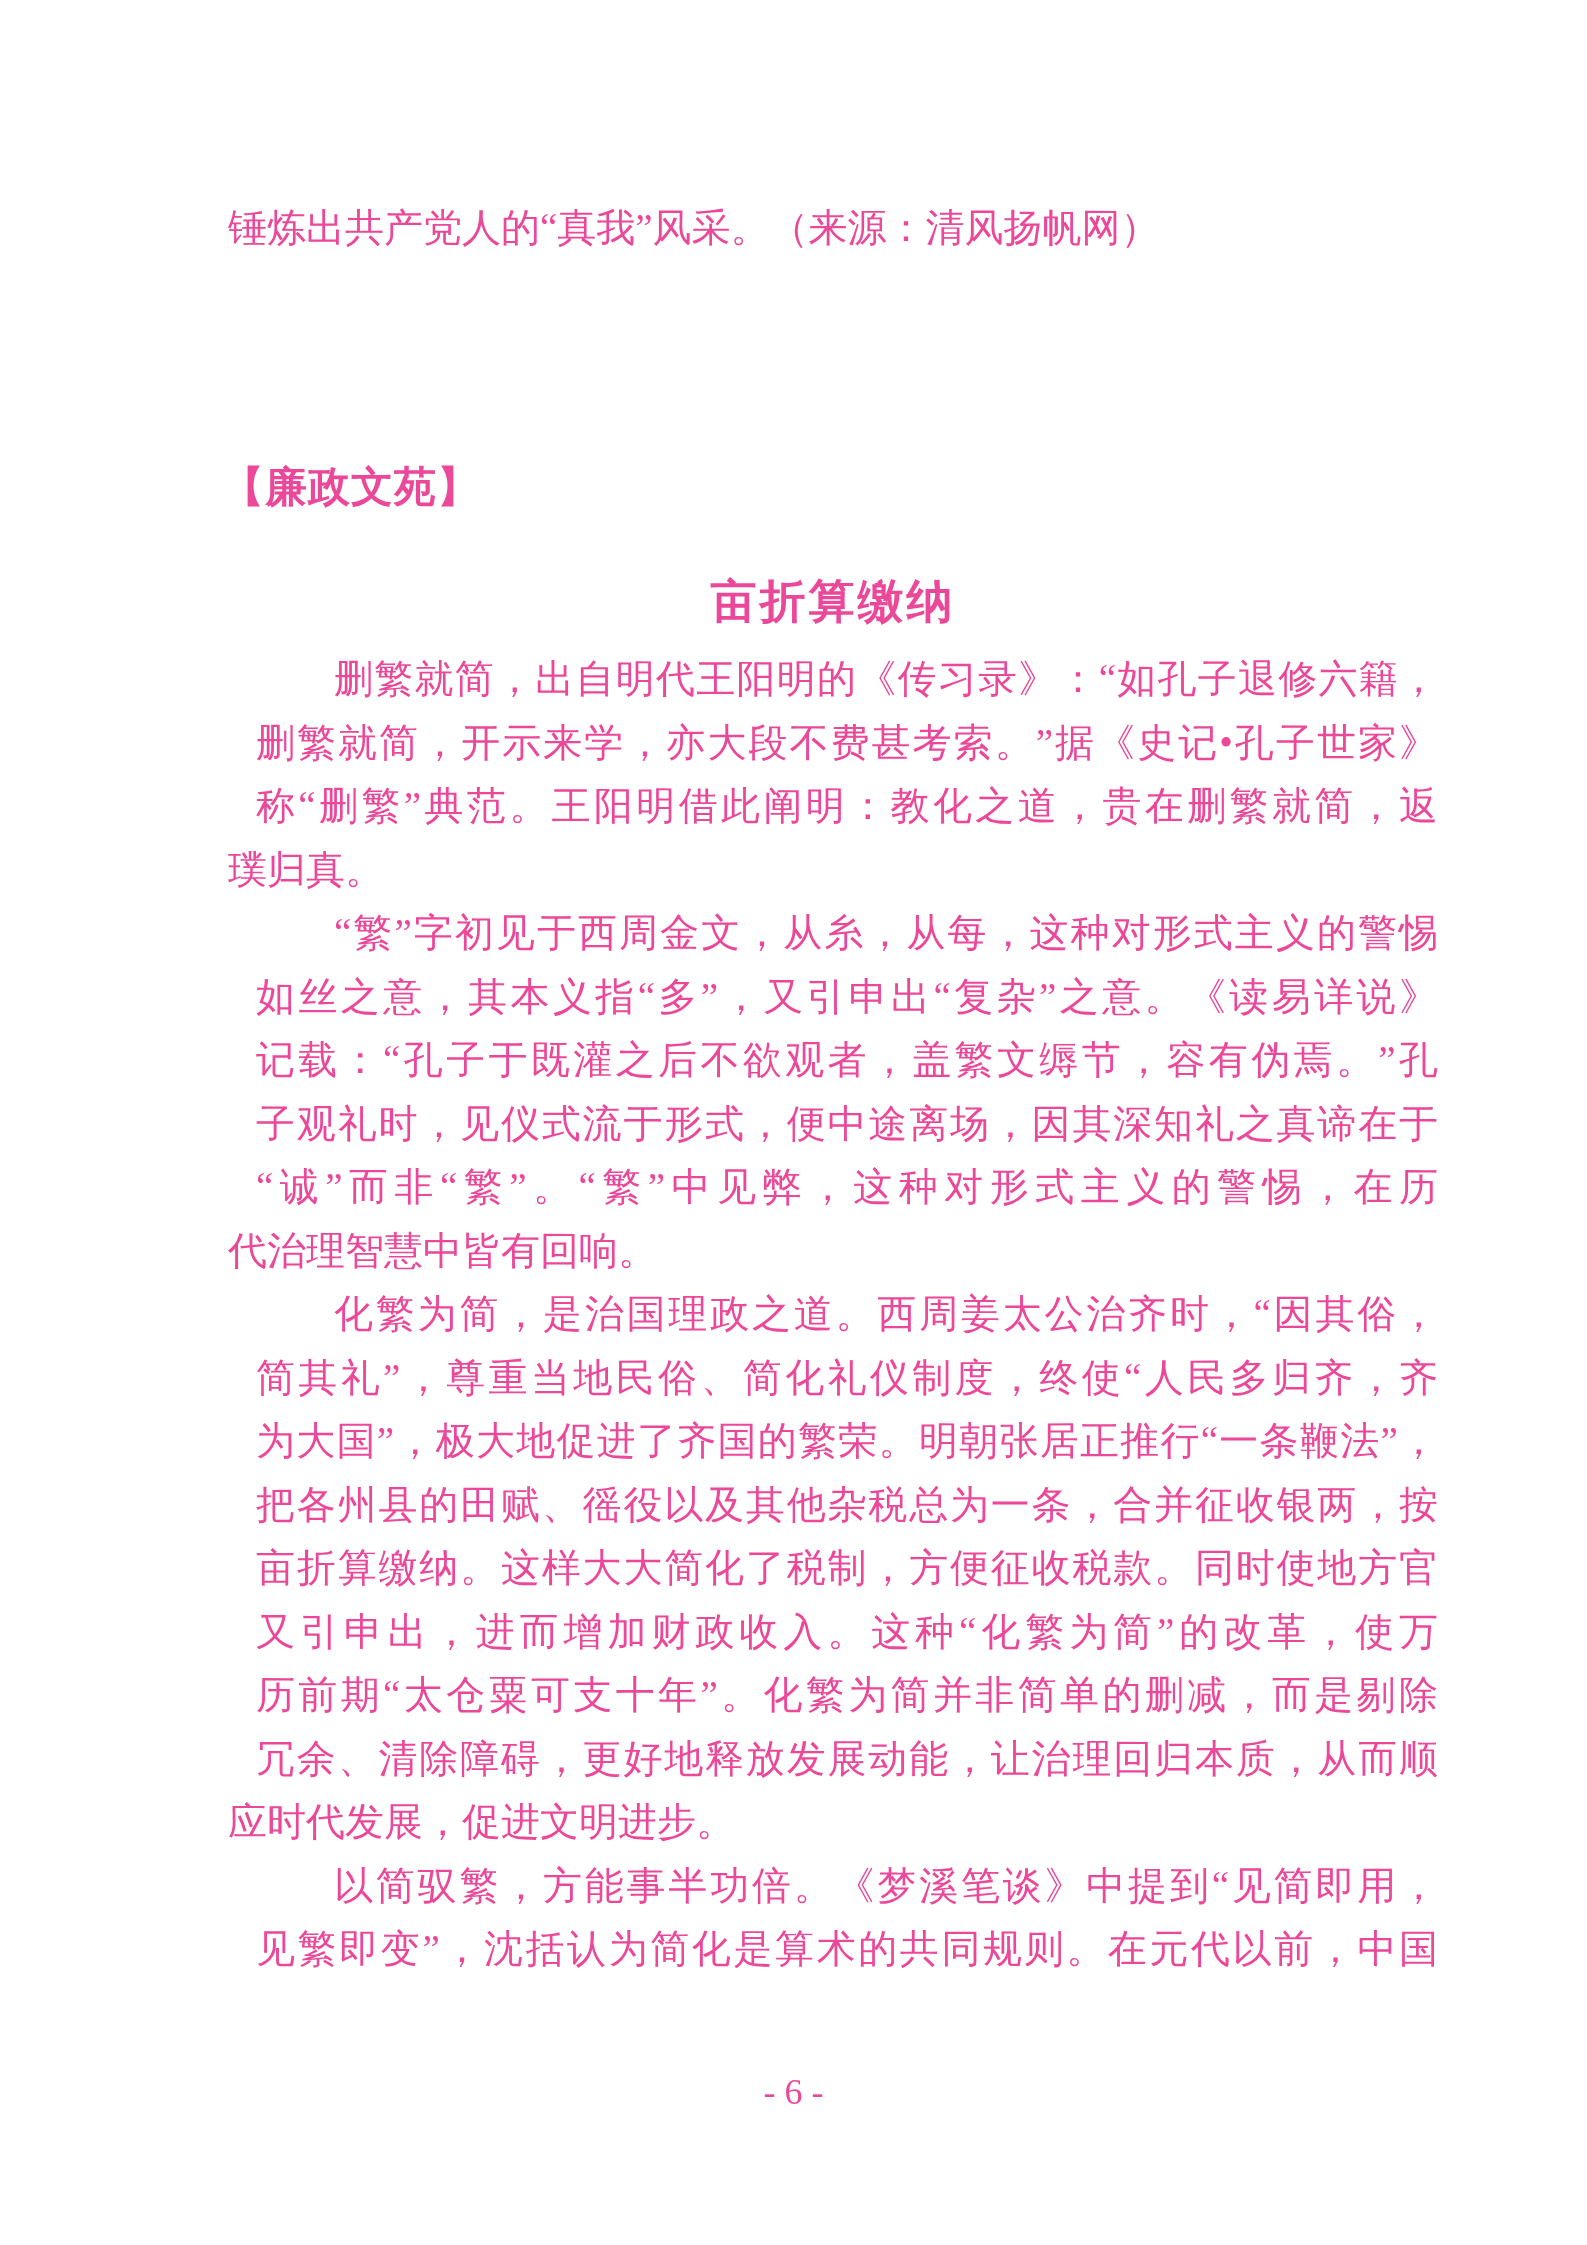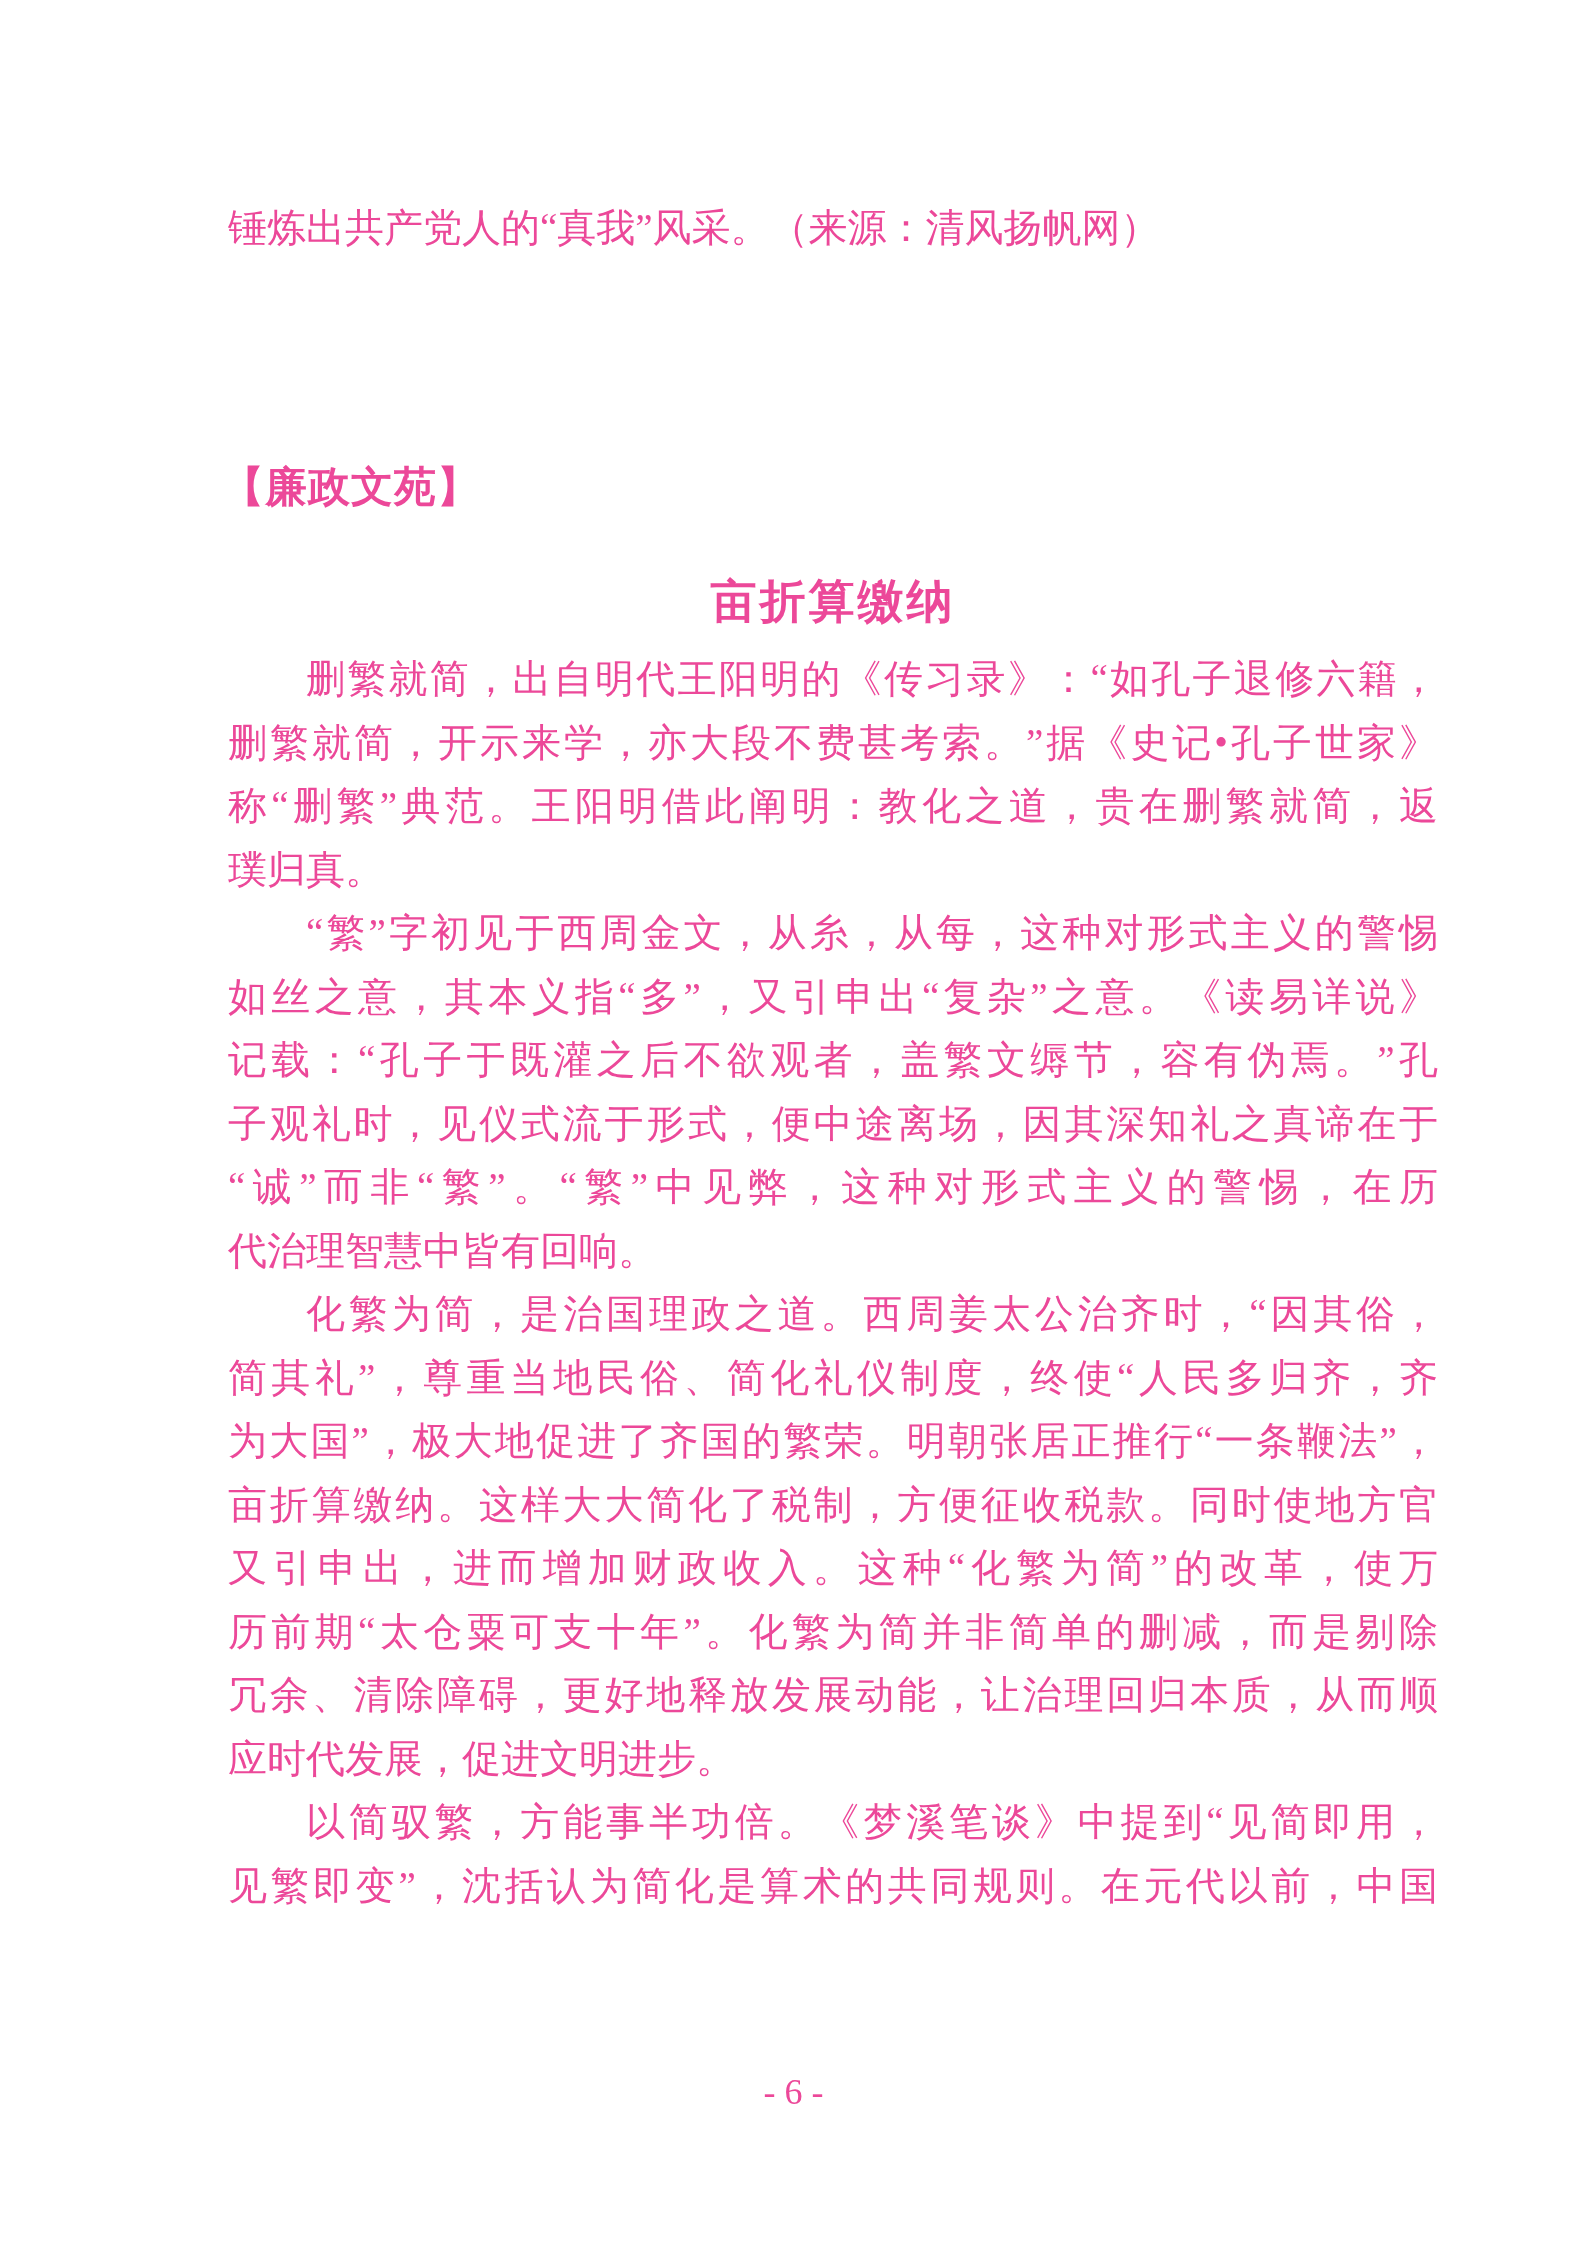--- a/index.html
+++ b/index.html
@@ -54,20 +54,21 @@
   }
   .body-text .line {
     height: 63.5px;
     line-height: 63.5px;
     overflow: hidden;
   }
   .body-text .line.fill {
     text-align: justify;
     text-align-last: justify;
     text-justify: inter-character;
+    margin-left: 28px;
   }
   .body-text .line.indent {
     text-indent: 78px;
   }
   .page-number {
     position: absolute;
     left: 0;
     top: 2070px;
     width: 100%;
     text-align: center;
@@ -93,20 +94,21 @@
       <div class="line">璞归真。</div>
       <div class="line indent fill">“繁”字初见于西周金文，从糸，从每，这种对形式主义的警惕</div>
       <div class="line fill">如丝之意，其本义指“多”，又引申出“复杂”之意。《读易详说》</div>
       <div class="line fill">记载：“孔子于既灌之后不欲观者，盖繁文缛节，容有伪焉。”孔</div>
       <div class="line fill">子观礼时，见仪式流于形式，便中途离场，因其深知礼之真谛在于</div>
       <div class="line fill">“诚”而非“繁”。“繁”中见弊，这种对形式主义的警惕，在历</div>
       <div class="line">代治理智慧中皆有回响。</div>
       <div class="line indent fill">化繁为简，是治国理政之道。西周姜太公治齐时，“因其俗，</div>
       <div class="line fill">简其礼”，尊重当地民俗、简化礼仪制度，终使“人民多归齐，齐</div>
       <div class="line fill">为大国”，极大地促进了齐国的繁荣。明朝张居正推行“一条鞭法”，</div>
+      <div class="line fill">把各州县的田赋、徭役以及其他杂税总为一条，合并征收银两，按</div>
       <div class="line fill">亩折算缴纳。这样大大简化了税制，方便征收税款。同时使地方官</div>
       <div class="line fill">又引申出，进而增加财政收入。这种“化繁为简”的改革，使万</div>
       <div class="line fill">历前期“太仓粟可支十年”。化繁为简并非简单的删减，而是剔除</div>
       <div class="line fill">冗余、清除障碍，更好地释放发展动能，让治理回归本质，从而顺</div>
       <div class="line">应时代发展，促进文明进步。</div>
       <div class="line indent fill">以简驭繁，方能事半功倍。《梦溪笔谈》中提到“见简即用，</div>
       <div class="line fill">见繁即变”，沈括认为简化是算术的共同规则。在元代以前，中国</div>
     </div>
 
   <div class="page-number">- 6 -</div>

